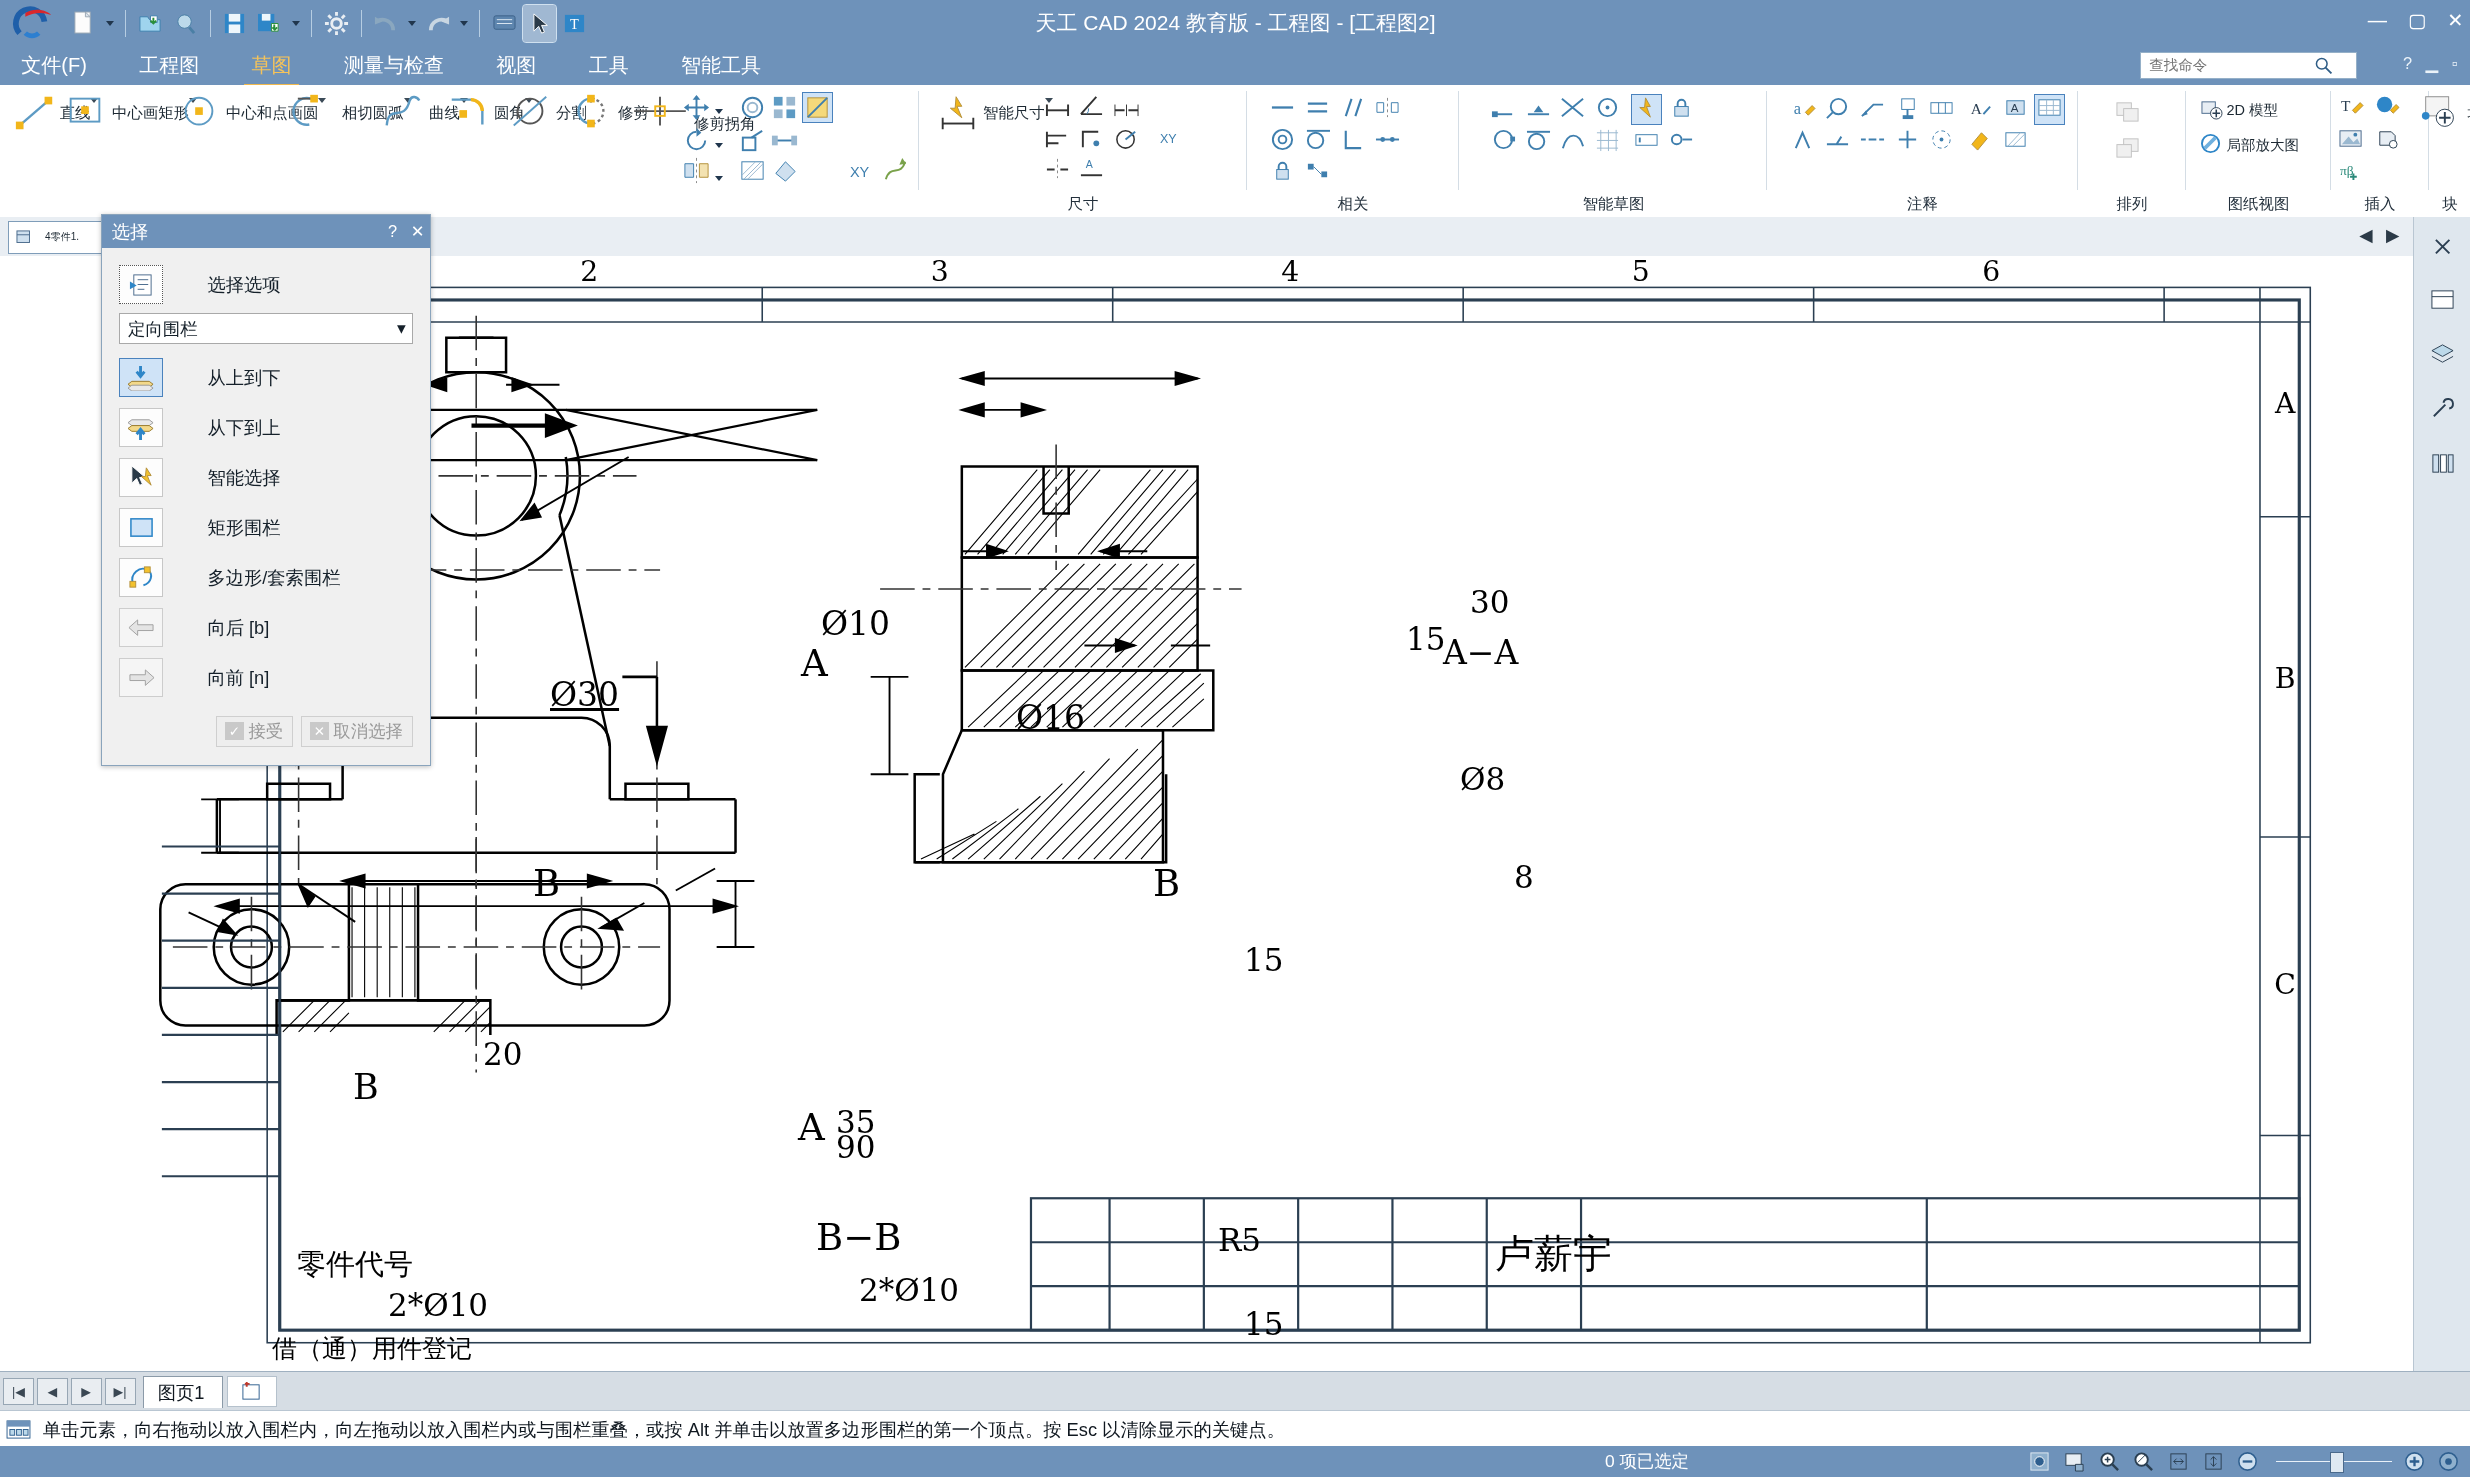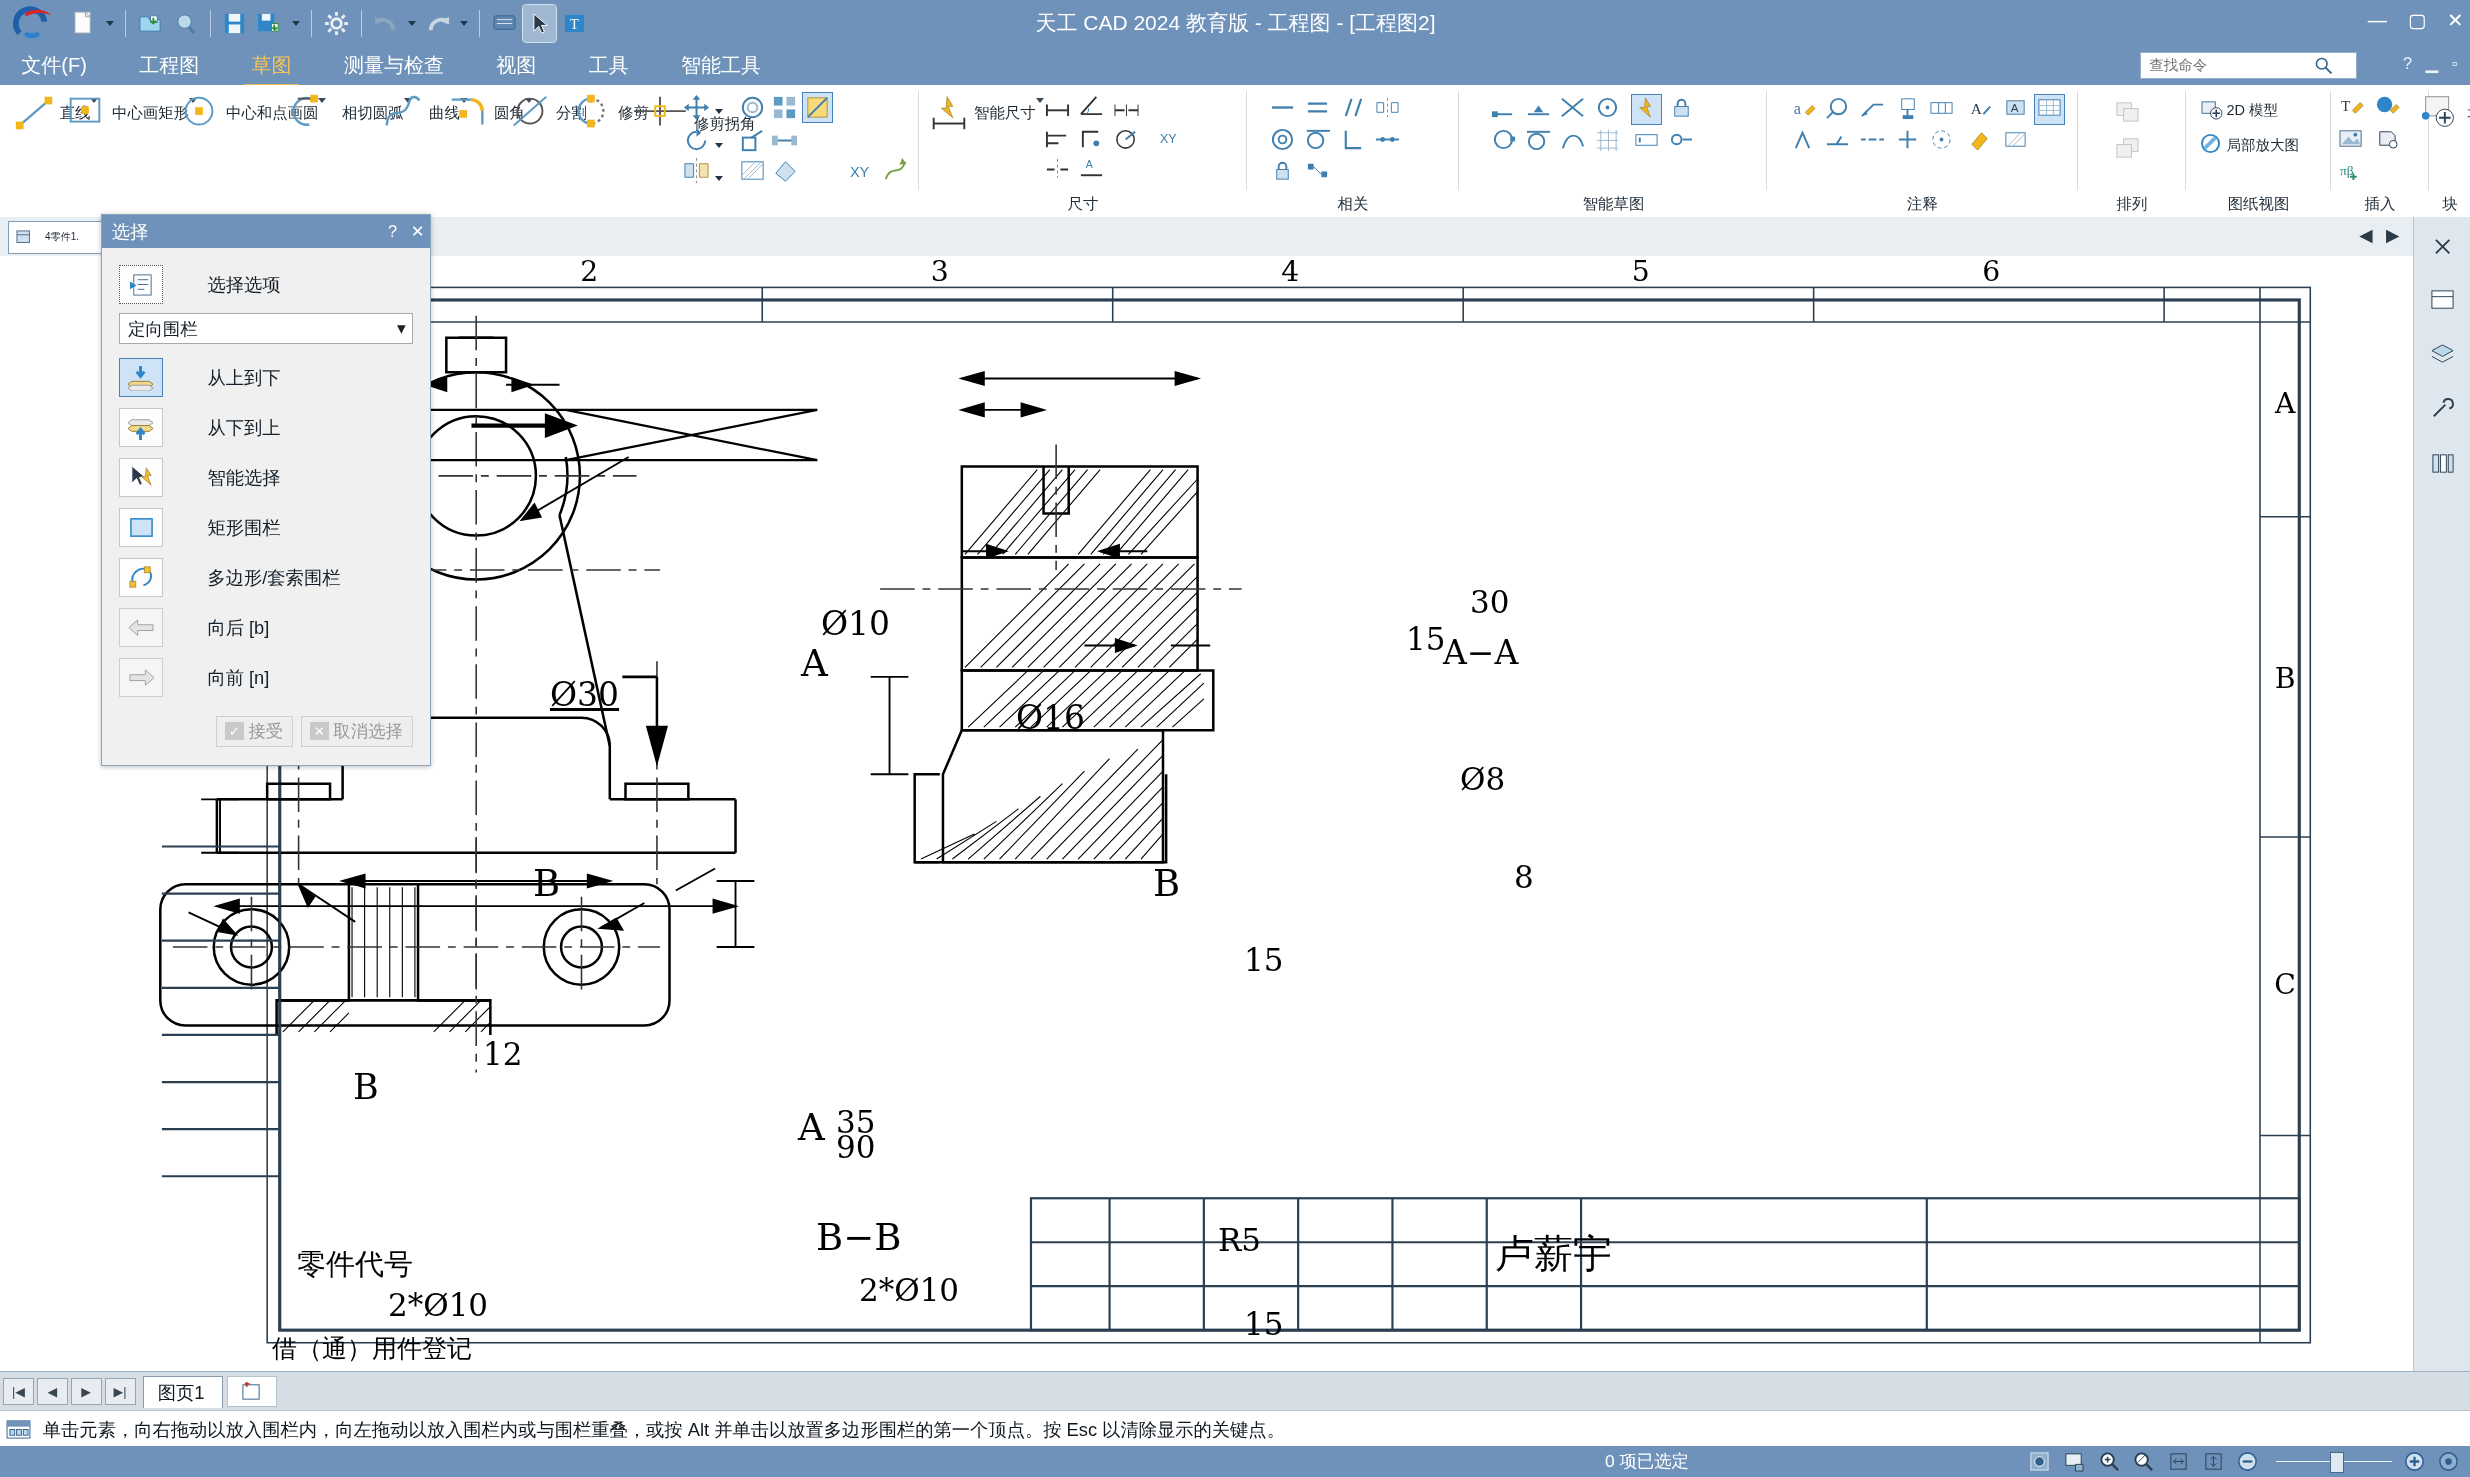--- a/index.html
+++ b/index.html
@@ -463,21 +463,21 @@
       <div class="smallicon" style="left:881px;top:71px;">
         <svg width="29" height="29" viewBox="0 0 30 30">
             <path d="M5 24 C10 8 20 22 25 6" fill="none" stroke="#7aa24b" stroke-width="2"></path>
             <path d="M22 2 l4 6 -7 1z" fill="#7aa24b"></path>
           </svg>
       </div>
       <div class="gsep"></div>
     </div>
 
     <div class="rgroup" style="left:919px;width:328px;">
-      <div class="bigbtn" style="left:5px;">
+      <div class="bigbtn" style="left:14px;">
         <span class="ic">
           <svg width="50" height="44" viewBox="0 0 52 46">
               <path d="M10 34 h32" stroke="#333" stroke-width="2"></path>
               <path d="M10 28 v12 M42 28 v12" stroke="#333" stroke-width="2"></path>
               <path d="M24 6 l6 10 h-5 l5 12 -12 -10 h5z" fill="#f2b61a" stroke="#b4913c"></path>
             </svg>
         </span>
         <span class="lb">智能尺寸</span>
         <span class="dn"><span class="caret-dn"></span></span>
       </div>
@@ -1095,21 +1095,21 @@
         <line x1="946" y1="600" x2="946" y2="684"></line>
         <line x1="1006" y1="600" x2="1006" y2="684"></line>
         <line x1="1226" y1="600" x2="1226" y2="684"></line>
       </g>
     </svg>
 
     
     <div class="dtxt" style="left:821px;top:348px;font-size:33px;">Ø10</div>
     <div class="dtxt" style="left:550px;top:419px;font-size:33px;text-decoration:underline;">Ø30</div>
     <div class="dtxt" style="left:1016px;top:442px;font-size:33px;">Ø16</div>
-    <div class="dtxt" style="left:483px;top:780px;font-size:31px;">12</div>
+    <div class="dtxt" style="left:483px;top:780px;font-size:31px;">20</div>
     <div class="dtxt" style="left:836px;top:848px;font-size:31px;">35</div>
     <div class="dtxt" style="left:836px;top:873px;font-size:31px;">90</div>
     <div class="dtxt" style="left:1470px;top:328px;font-size:31px;">30</div>
     <div class="dtxt" style="left:1406px;top:365px;font-size:31px;">15</div>
     <div class="dtxt" style="left:1443px;top:377px;font-size:33px;">A−A</div>
     <div class="dtxt" style="left:1460px;top:505px;font-size:31px;">Ø8</div>
     <div class="dtxt" style="left:1514px;top:603px;font-size:31px;">8</div>
     <div class="dtxt" style="left:1244px;top:686px;font-size:31px;">15</div>
     <div class="dtxt" style="left:1218px;top:966px;font-size:31px;">R5</div>
     <div class="dtxt" style="left:1244px;top:1050px;font-size:31px;">15</div>

